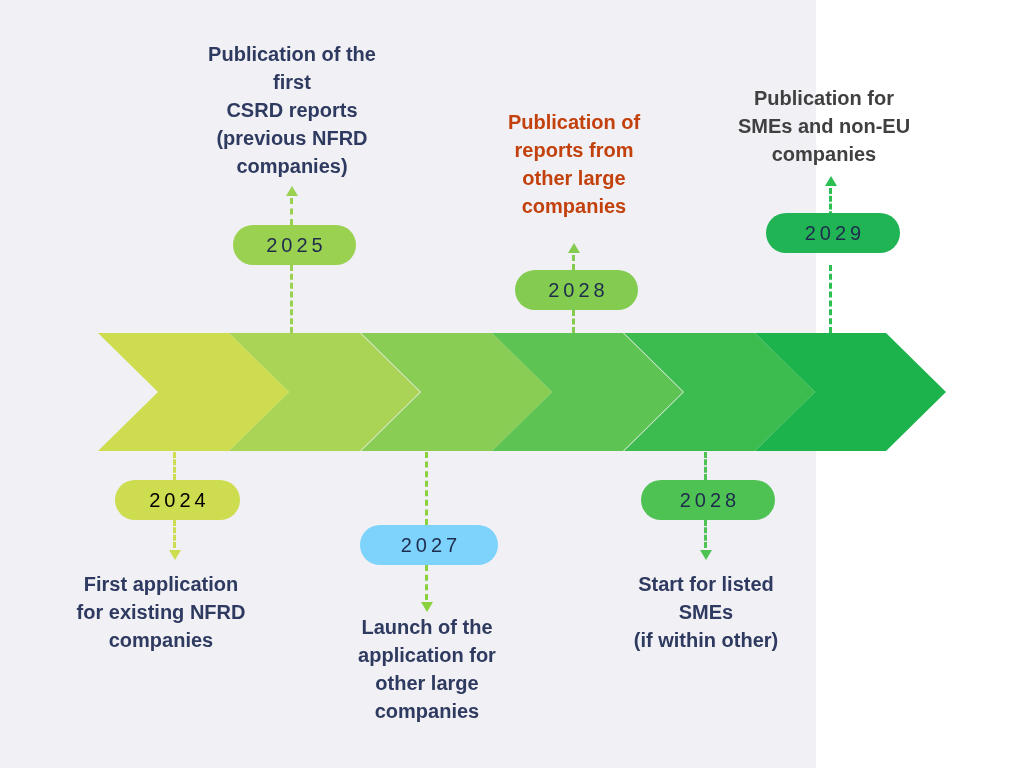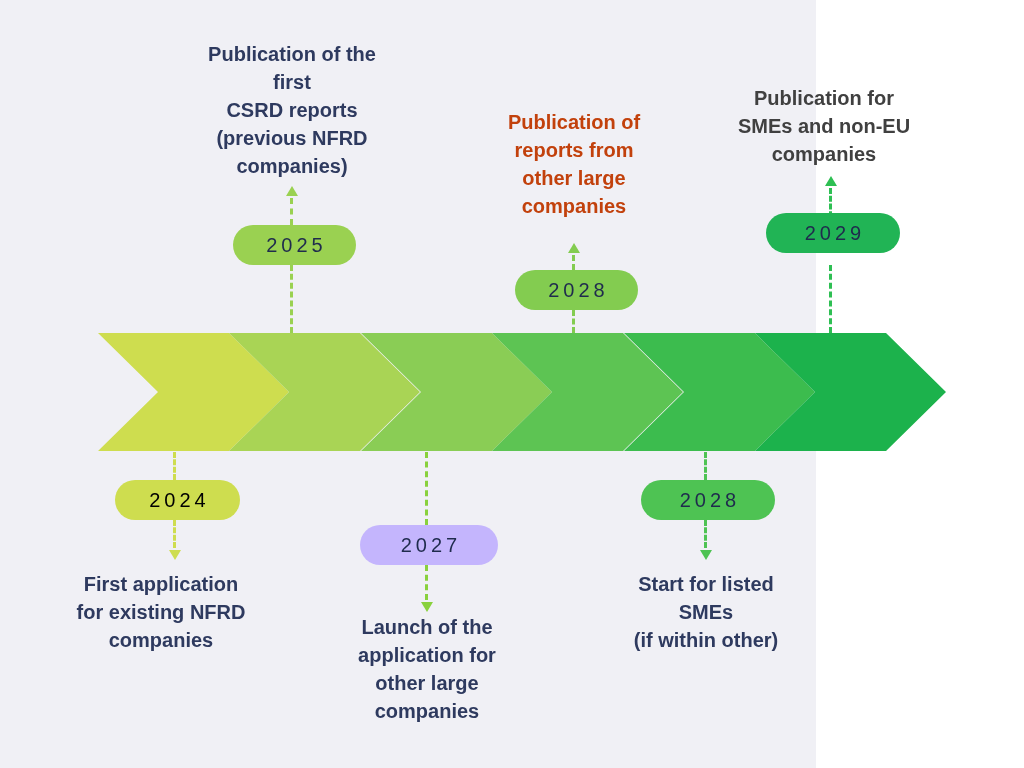--- a/index.html
+++ b/index.html
@@ -125,21 +125,21 @@
     </div>
     <div class="dash" style="left: 173px; top: 520px; height: 28px; border-left-color: rgb(206, 221, 79);"></div>
     <div class="tri down" style="left: 169px; top: 550px; border-top-color: rgb(206, 221, 79);"></div>
     <div class="label" style="left: 31px; top: 570px; color: rgb(46, 58, 95);">First application
 for existing NFRD
 companies</div>
   </div>
 
   <div class="event">
     <div class="dash" style="left: 425px; top: 452px; height: 73px; border-left-color: rgb(137, 209, 61);"></div>
-    <div class="pill" style="left: 360px; top: 525px; width: 134px; background-color: #c4b5fd; color: rgb(31, 43, 77);">
+    <div class="pill" style="left: 360px; top: 525px; width: 134px; background-color: #7dd3fc; color: rgb(31, 43, 77);">
       <span>2027</span>
     </div>
     <div class="dash" style="left: 425px; top: 565px; height: 35px; border-left-color: rgb(137, 209, 61);"></div>
     <div class="tri down" style="left: 421px; top: 602px; border-top-color: rgb(137, 209, 61);"></div>
     <div class="label" style="left: 297px; top: 613px; color: rgb(46, 58, 95);">Launch of the
 application for
 other large
 companies</div>
   </div>
 

